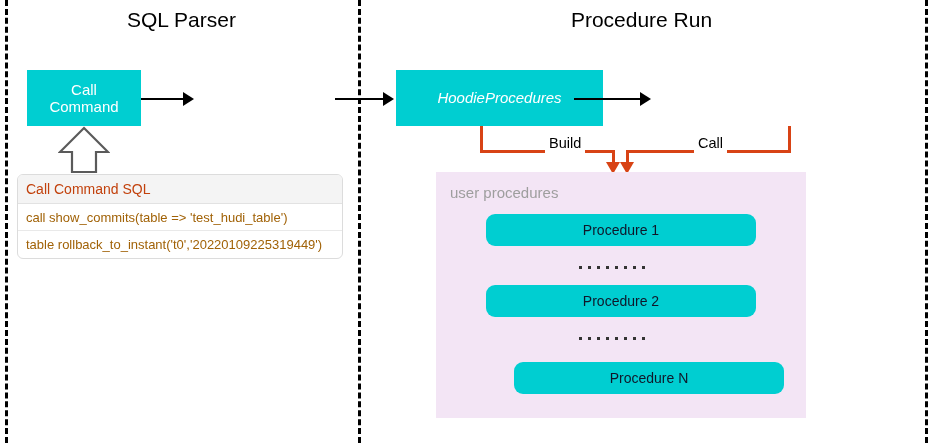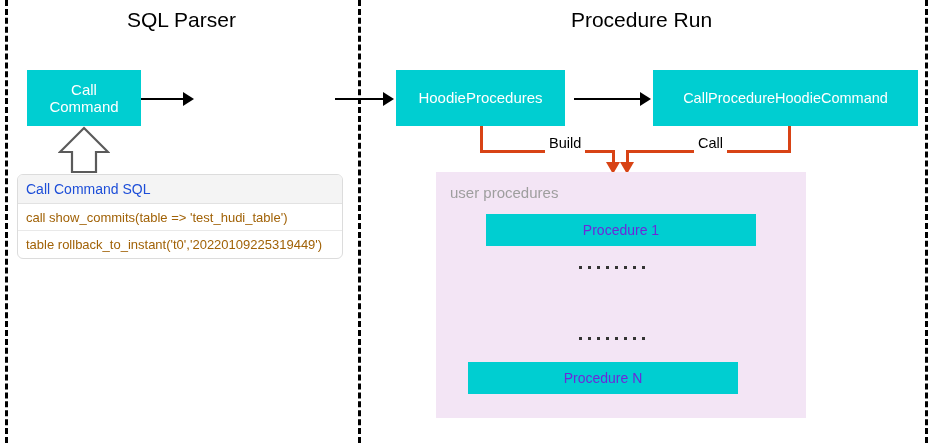--- a/index.html
+++ b/index.html
@@ -62,21 +62,21 @@
     border: 1px solid #dcdcdc;
     border-radius: 6px;
     background: #ffffff;
     box-sizing: border-box;
     overflow: hidden;
   }
   .sql-header {
     background: #f4f4f4;
     border-bottom: 1px solid #e2e2e2;
     font-size: 14px;
-    color: #1d4ed8;
+    color: #c2410c;
     padding: 6px 8px 7px 8px;
     box-sizing: border-box;
     height: 29px;
   }
   .sql-row {
     font-size: 13px;
     color: #a16207;
     padding: 6px 8px;
     border-bottom: 1px solid #e9e9e9;
     box-sizing: border-box;
@@ -90,25 +90,26 @@
     background: #F3E5F5;
   }
   .panel-label {
     position: absolute;
     font-size: 15px;
     color: #9e9e9e;
   }
   .proc-box {
     position: absolute;
     background: #00CED1;
-    color: #6d28d9;
+    color: #0f172a;
     display: flex;
     align-items: center;
     justify-content: center;
     font-size: 14px;
+    border-radius: 9px;
   }
   .dots {
     position: absolute;
     display: flex;
     gap: 6px;
   }
   .dots span {
     width: 3px;
     height: 3px;
     background: #333333;
@@ -151,26 +152,25 @@
     <span>Command</span>
   </div>
 
   <div class="arrow-line" style="left:141px; top:98px; width:44px;"></div>
   <div class="arrow-head" style="left:183px; top:92px;"></div>
 
 
   <div class="arrow-line" style="left:335px; top:98px; width:50px;"></div>
   <div class="arrow-head" style="left:383px; top:92px;"></div>
 
-  <div class="box" style="left:396px; top:70px; width:169px; height:56px;">HoodieProcedures</div>
+  <div class="box" style="left:396px; top:70px; width:207px; height:56px;font-style:italic;">HoodieProcedures</div>
 
   <div class="arrow-line" style="left:574px; top:98px; width:68px;"></div>
   <div class="arrow-head" style="left:640px; top:92px;"></div>
 
-  <div class="box small" style="left:653px; top:70px; width:265px; height:56px;">CallProcedureHoodieCommand</div>
 
   <svg class="hollow-arrow" style="left:58px; top:126px;" width="52" height="48" viewBox="0 0 52 48">
     <polygon points="26,2 50,26 38,26 38,46 14,46 14,26 2,26" fill="#ffffff" stroke="#5a5a5a" stroke-width="2.2" stroke-linejoin="miter"></polygon>
   </svg>
 
   <div class="sql-card" style="left:17px; top:174px; width:326px; height:85px;">
     <div class="sql-header">Call Command SQL</div>
     <div class="sql-row">call show_commits(table =&gt; 'test_hudi_table')</div>
     <div class="sql-row">table rollback_to_instant('t0','20220109225319449')</div>
   </div>
@@ -197,27 +197,28 @@
     <span></span>
       <span></span>
       <span></span>
       <span></span>
       <span></span>
       <span></span>
       <span></span>
       <span></span>
   </div>
 
+  <div class="proc-box" style="left:486px; top:285px; width:270px; height:32px;">Procedure 2</div>
 
   <div class="dots" style="left:579px; top:337px;">
     <span></span>
       <span></span>
       <span></span>
       <span></span>
       <span></span>
       <span></span>
       <span></span>
       <span></span>
   </div>
 
-  <div class="proc-box" style="left:468px; top:362px; width:270px; height:32px;">Procedure N</div>
+  <div class="proc-box" style="left:514px; top:362px; width:270px; height:32px;">Procedure N</div>
 
 </div>
 
 </body></html>

